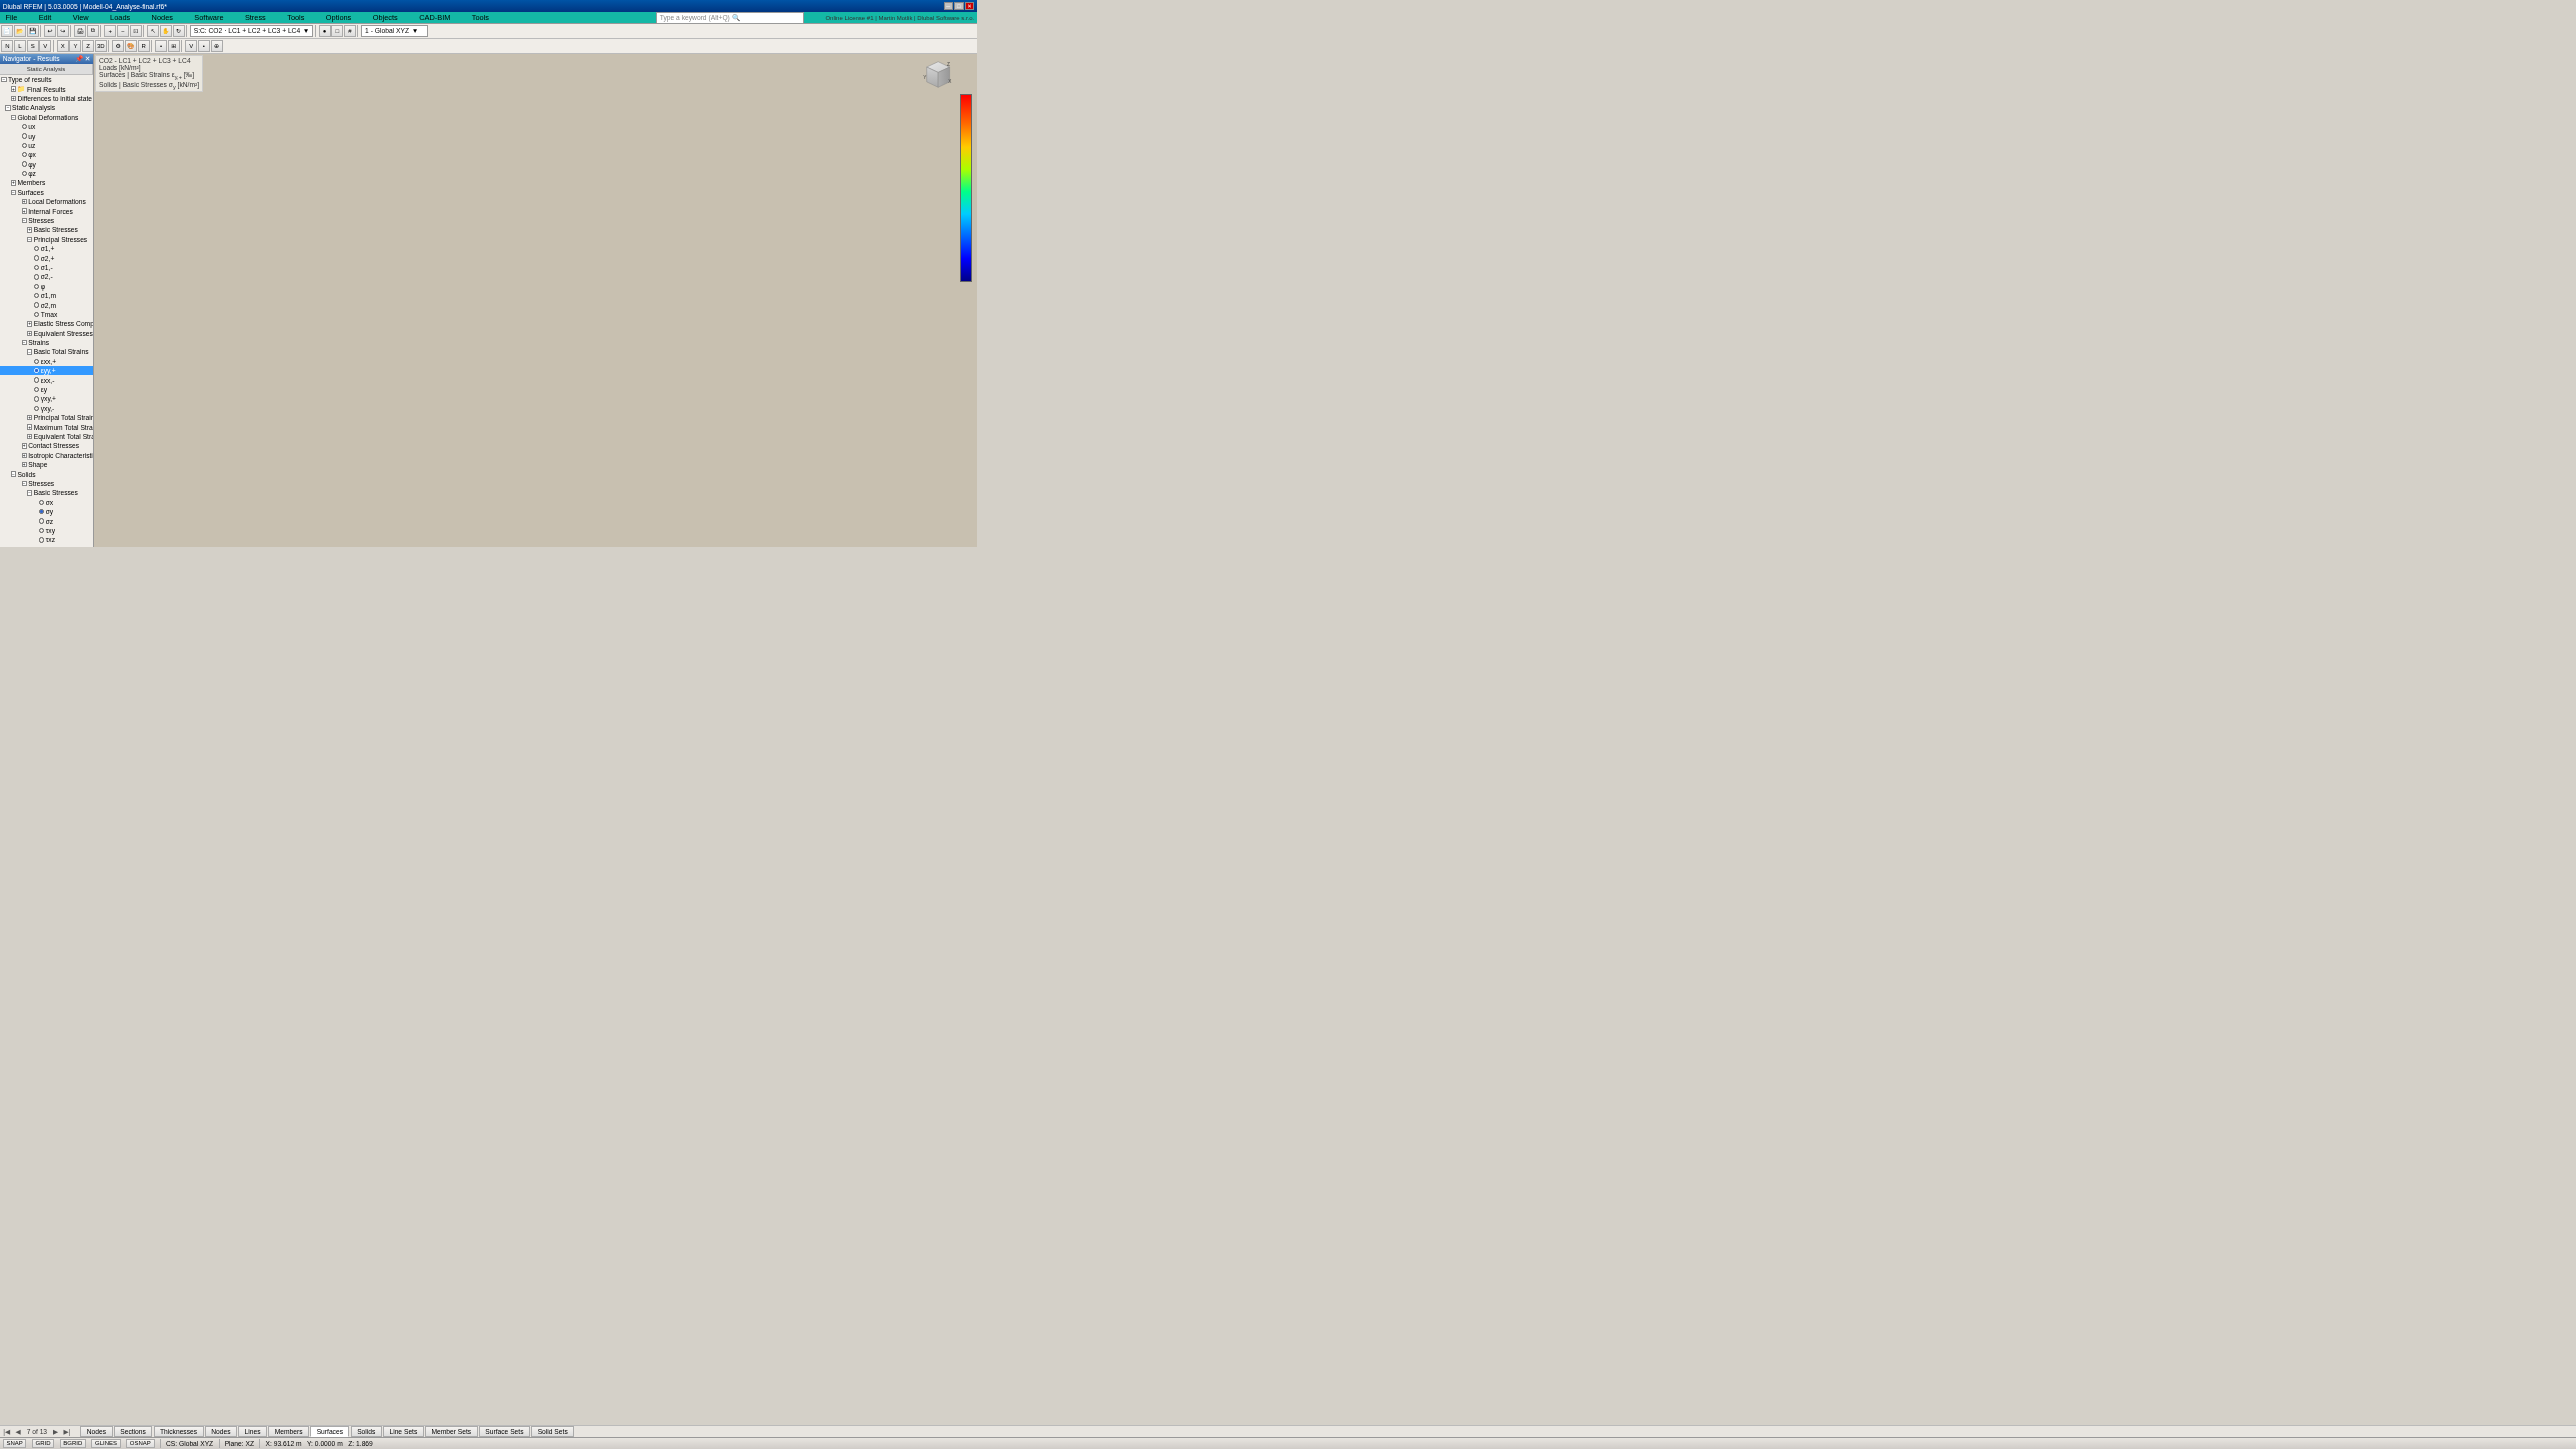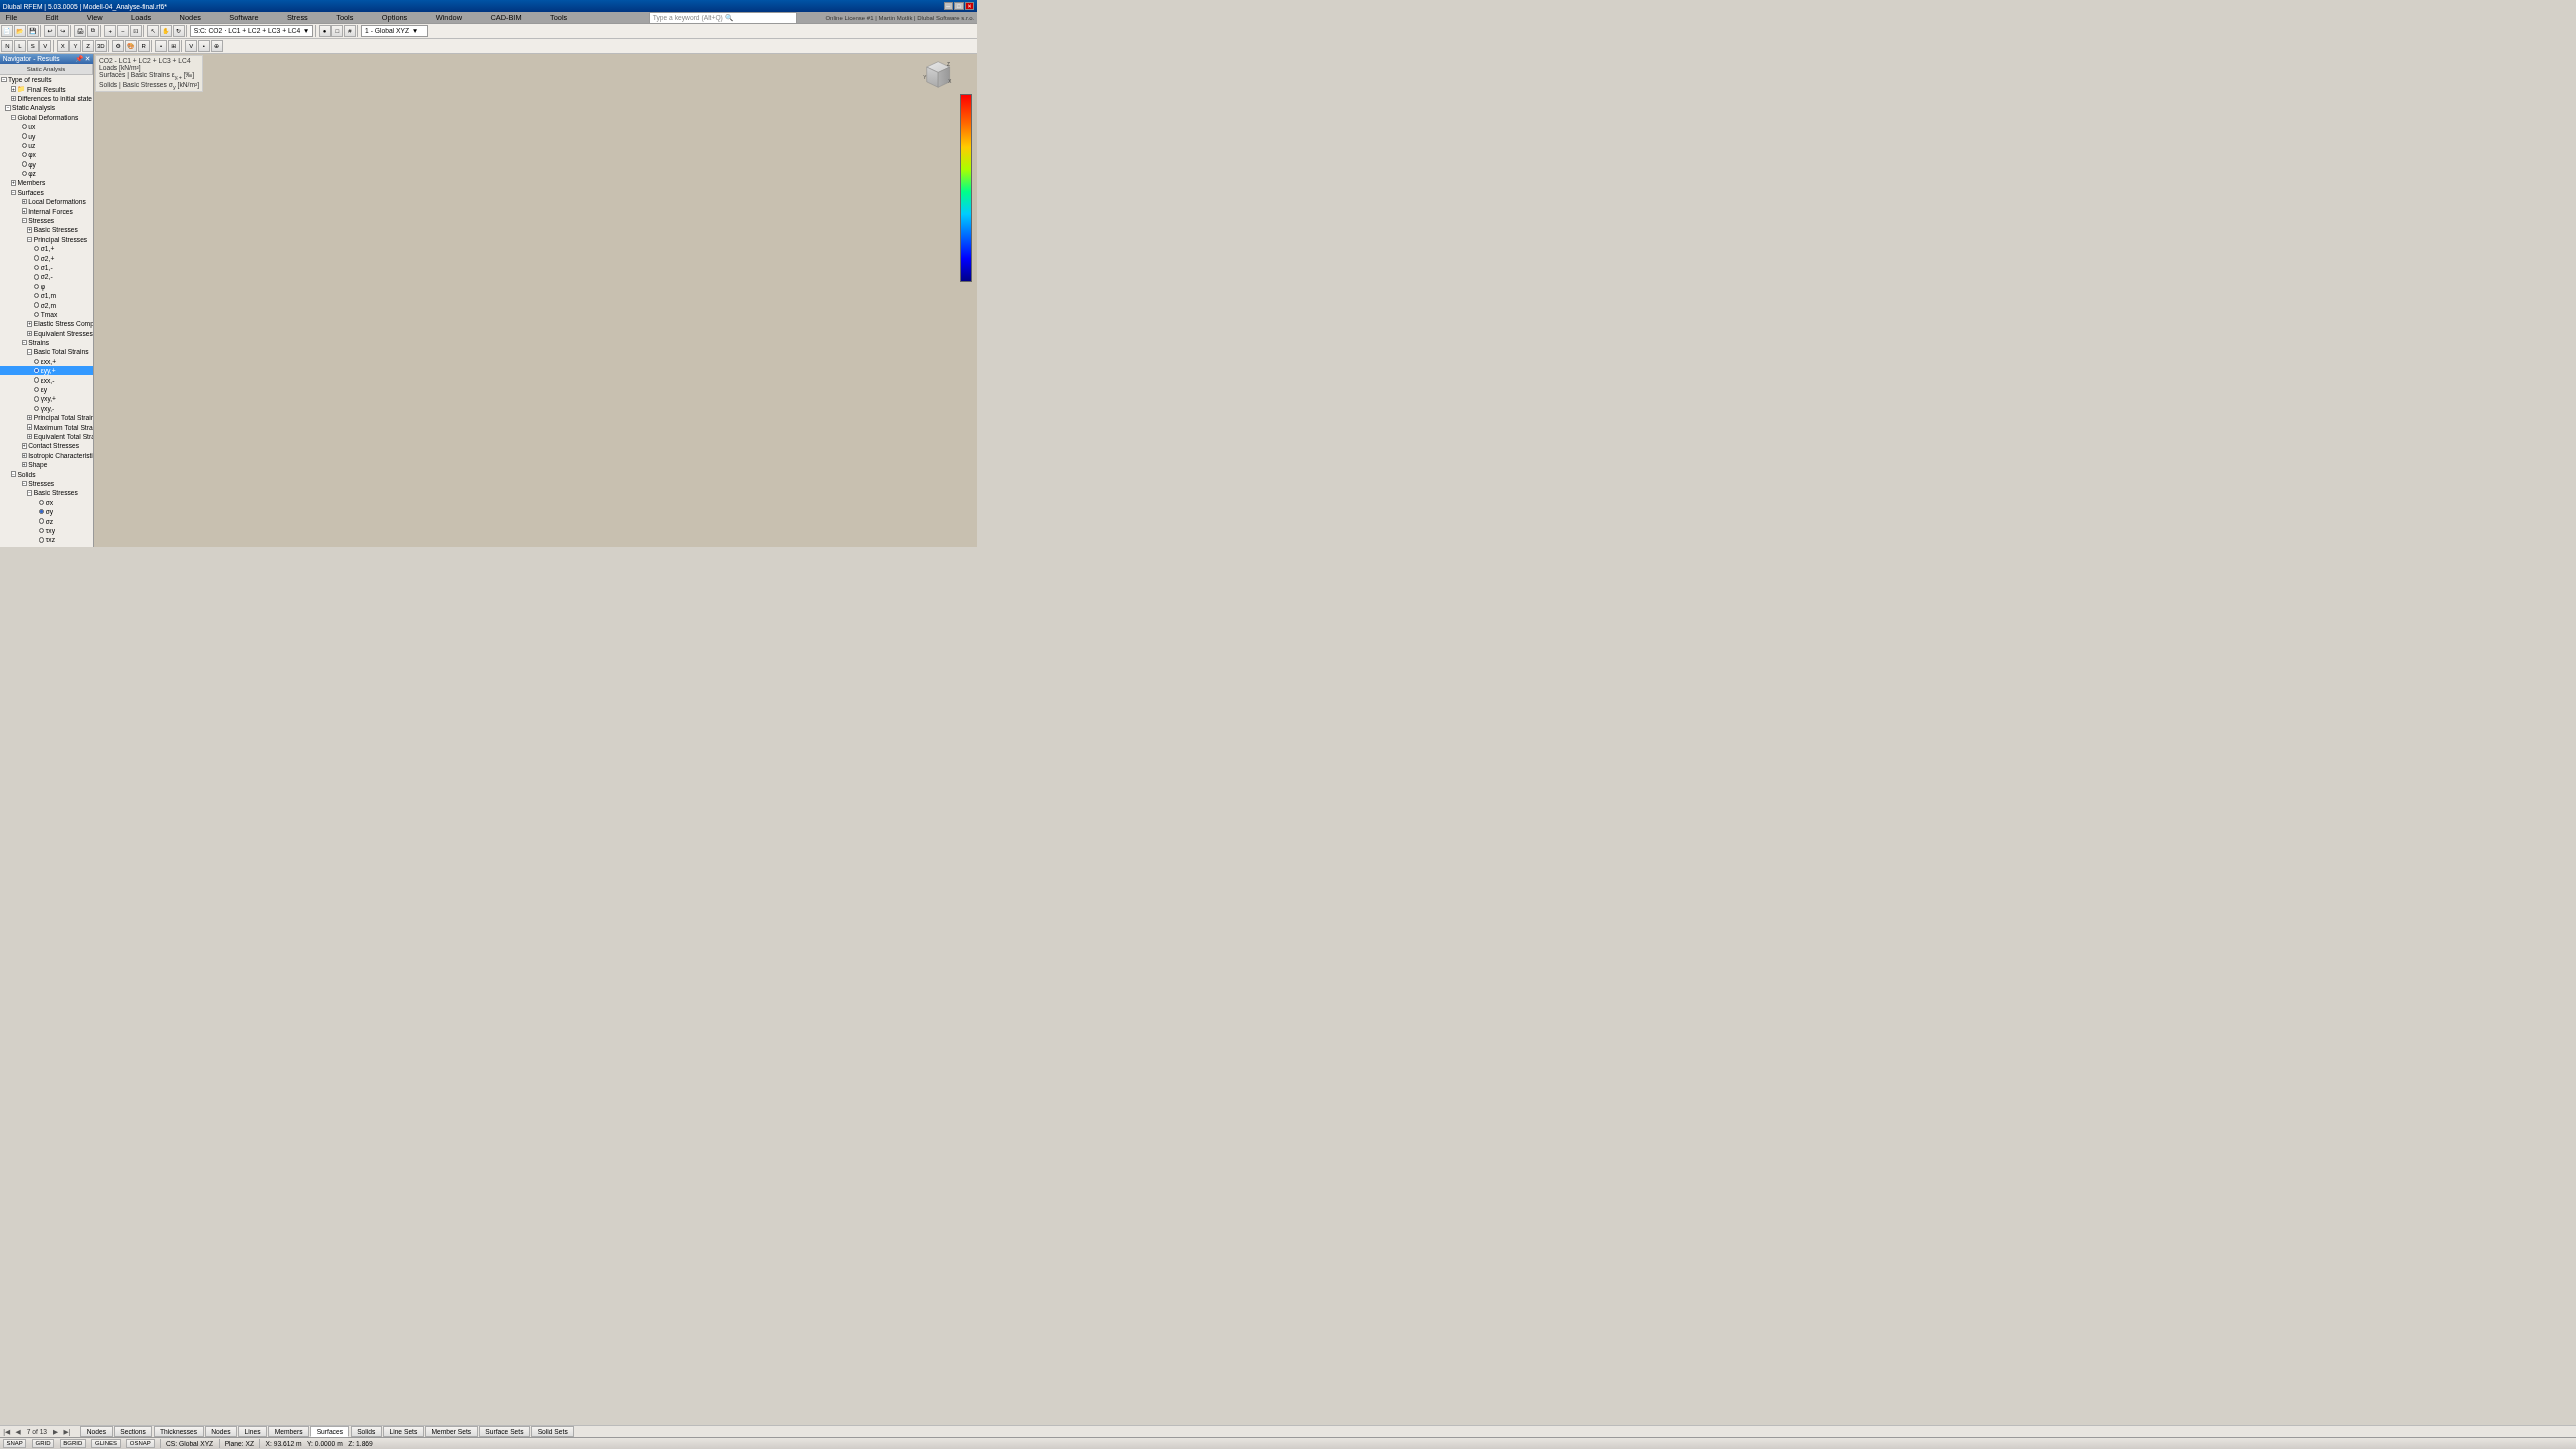--- a/index.html
+++ b/index.html
@@ -38,26 +38,26 @@
       display: flex;
       align-items: center;
       justify-content: center;
       cursor: pointer;
     }
 
     
     #menubar {
       width: 100%;
       height: 12px;
-      background: #a3a3a3;
+      background: #14b8a6;
       display: flex;
       align-items: center;
       padding: 0 2.7px;
       border-bottom: 0.7px solid #999;
-      gap: 23px;
+      gap: 16px;
       font-size: 7.4px;
     }
     .menu-item {
       cursor: pointer;
       padding: 0 2.7px;
       color: #000;
     }
 
     
     .toolbar-row {
@@ -407,21 +407,21 @@
 <div id="menubar">
   <span class="menu-item">File</span>
   <span class="menu-item">Edit</span>
   <span class="menu-item">View</span>
   <span class="menu-item">Loads</span>
   <span class="menu-item">Nodes</span>
   <span class="menu-item">Software</span>
   <span class="menu-item">Stress</span>
   <span class="menu-item">Tools</span>
   <span class="menu-item">Options</span>
-  <span class="menu-item">Window</span>
+  <span class="menu-item">Objects</span>
   <span class="menu-item">CAD-BIM</span>
   <span class="menu-item">Tools</span>
 
   <div id="searchbar" style="position:static;margin-left:auto;">
     <span style="color:#888;font-size:6.7px;">Type a keyword (Alt+Q)</span>
     <span style="margin-left:2.7px;font-size:6.7px;color:#555;">🔍</span>
   </div>
   <div style="margin-left:5.4px;font-size:6px;color:#333;white-space:nowrap;">Online License #1 | Martin Motlik | Dlubal Software s.r.o.</div>
 </div>
 

